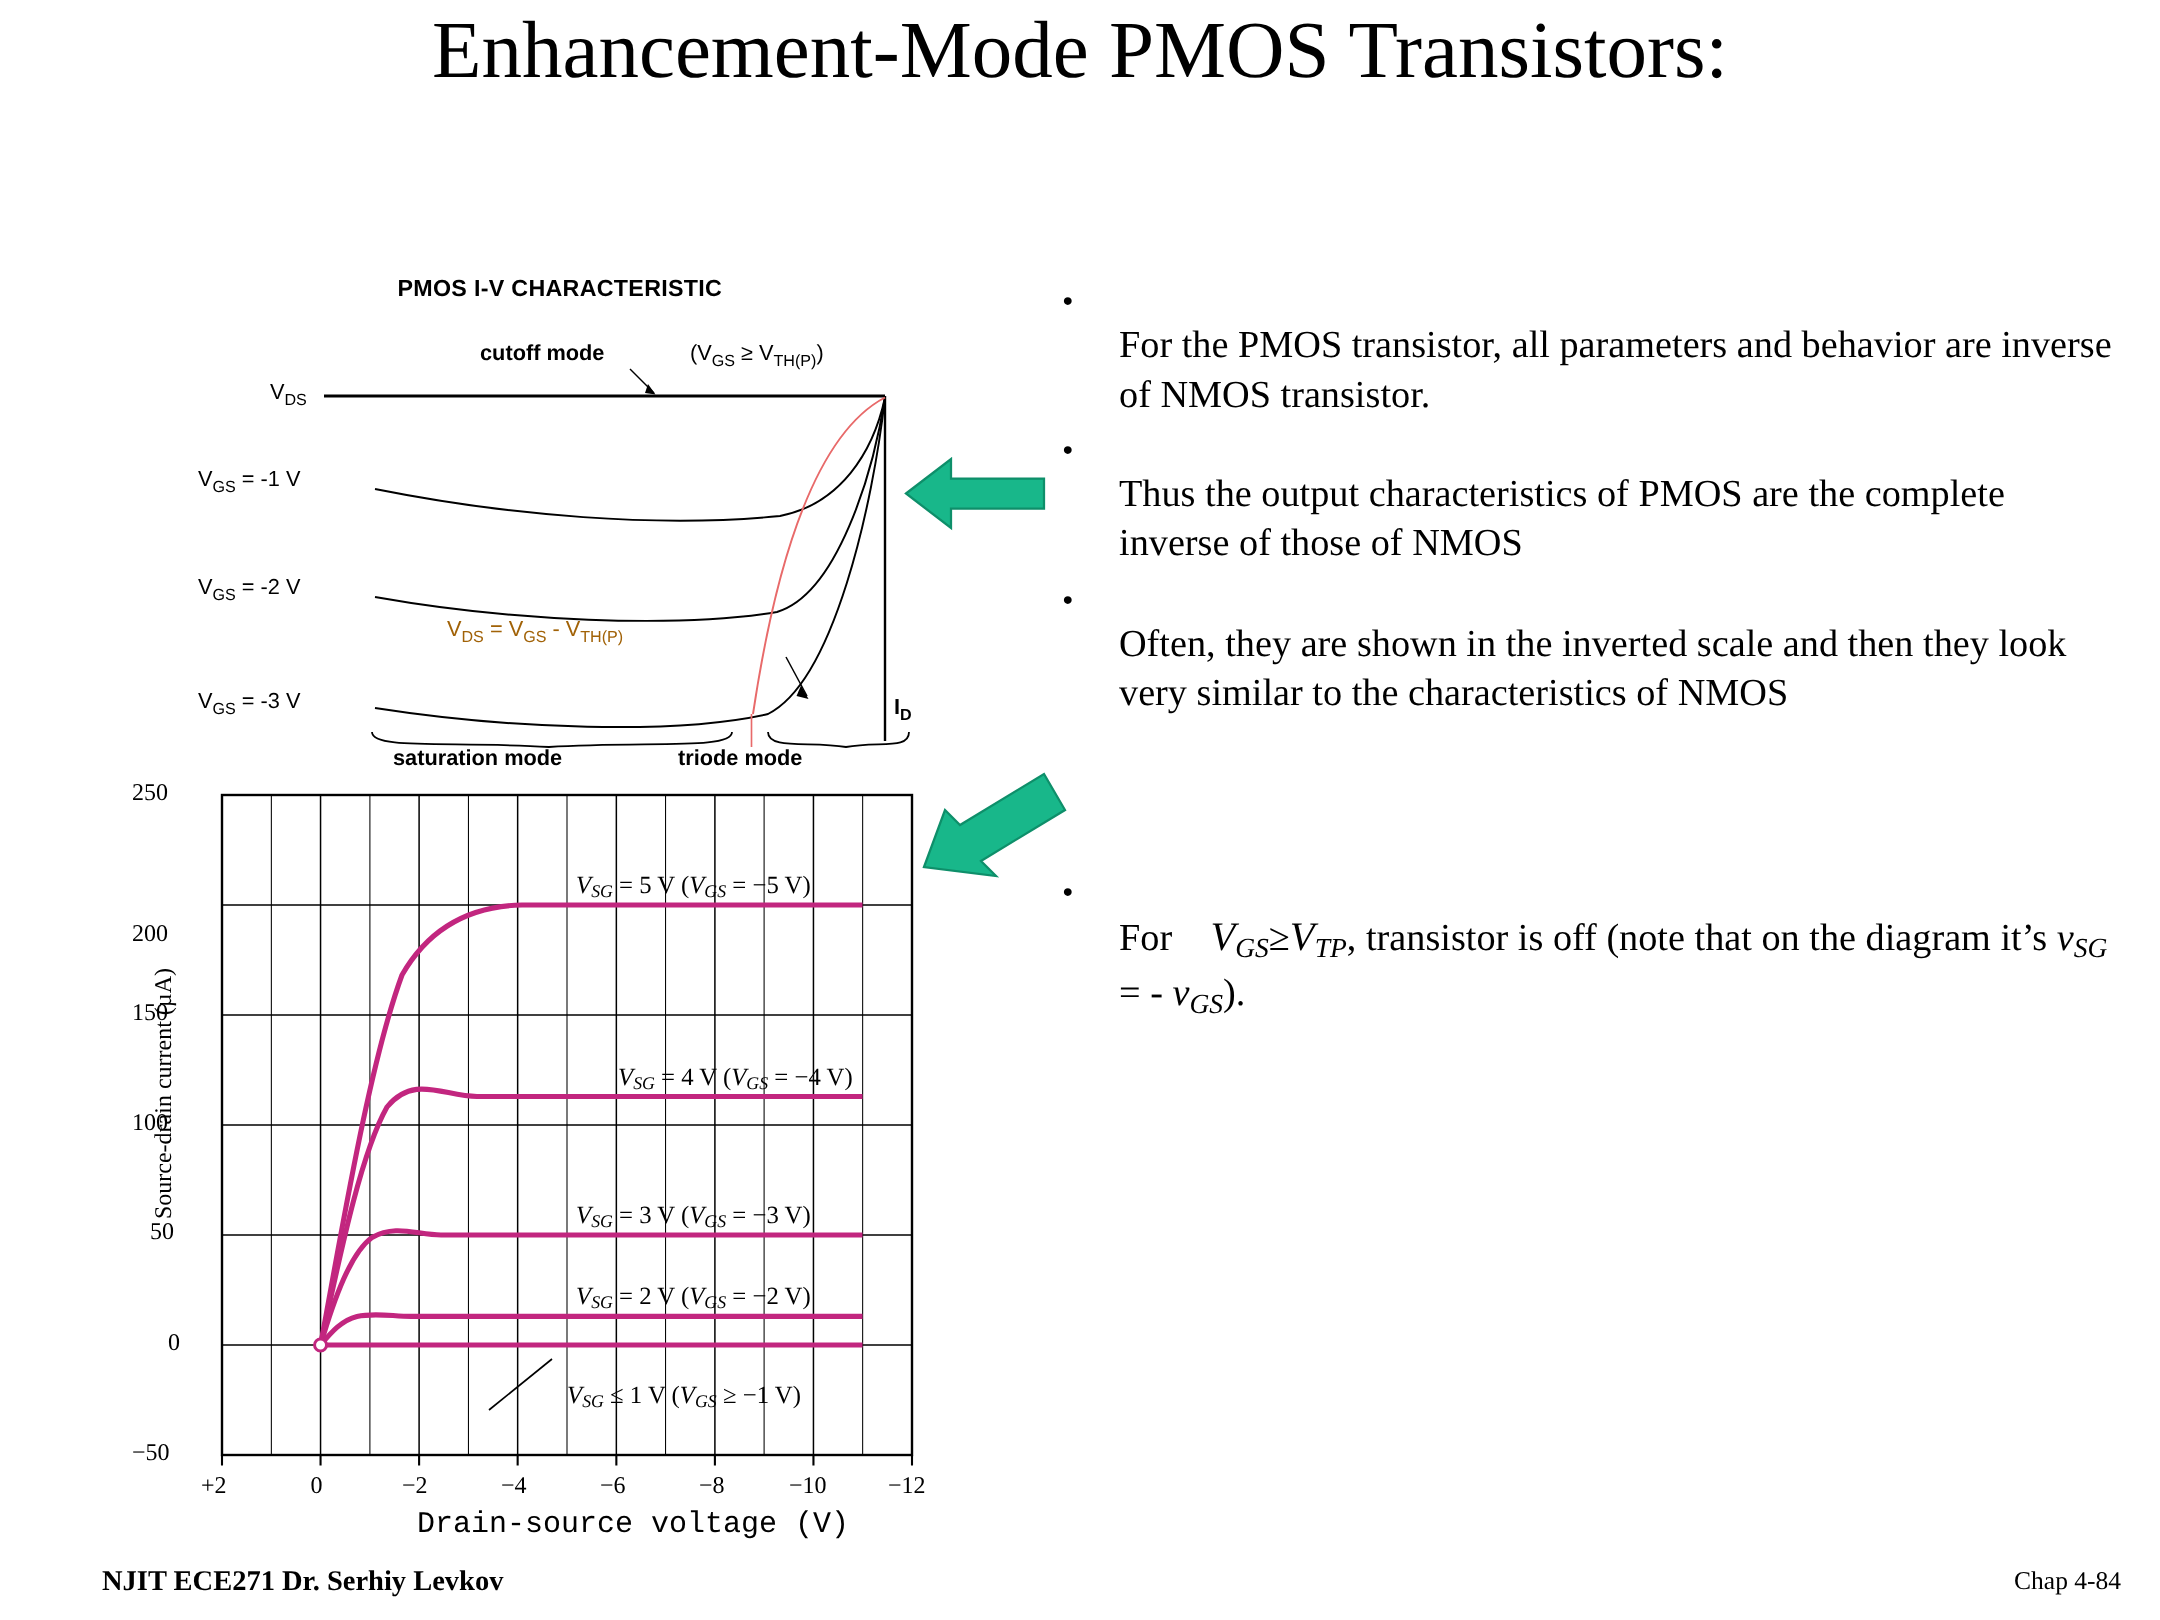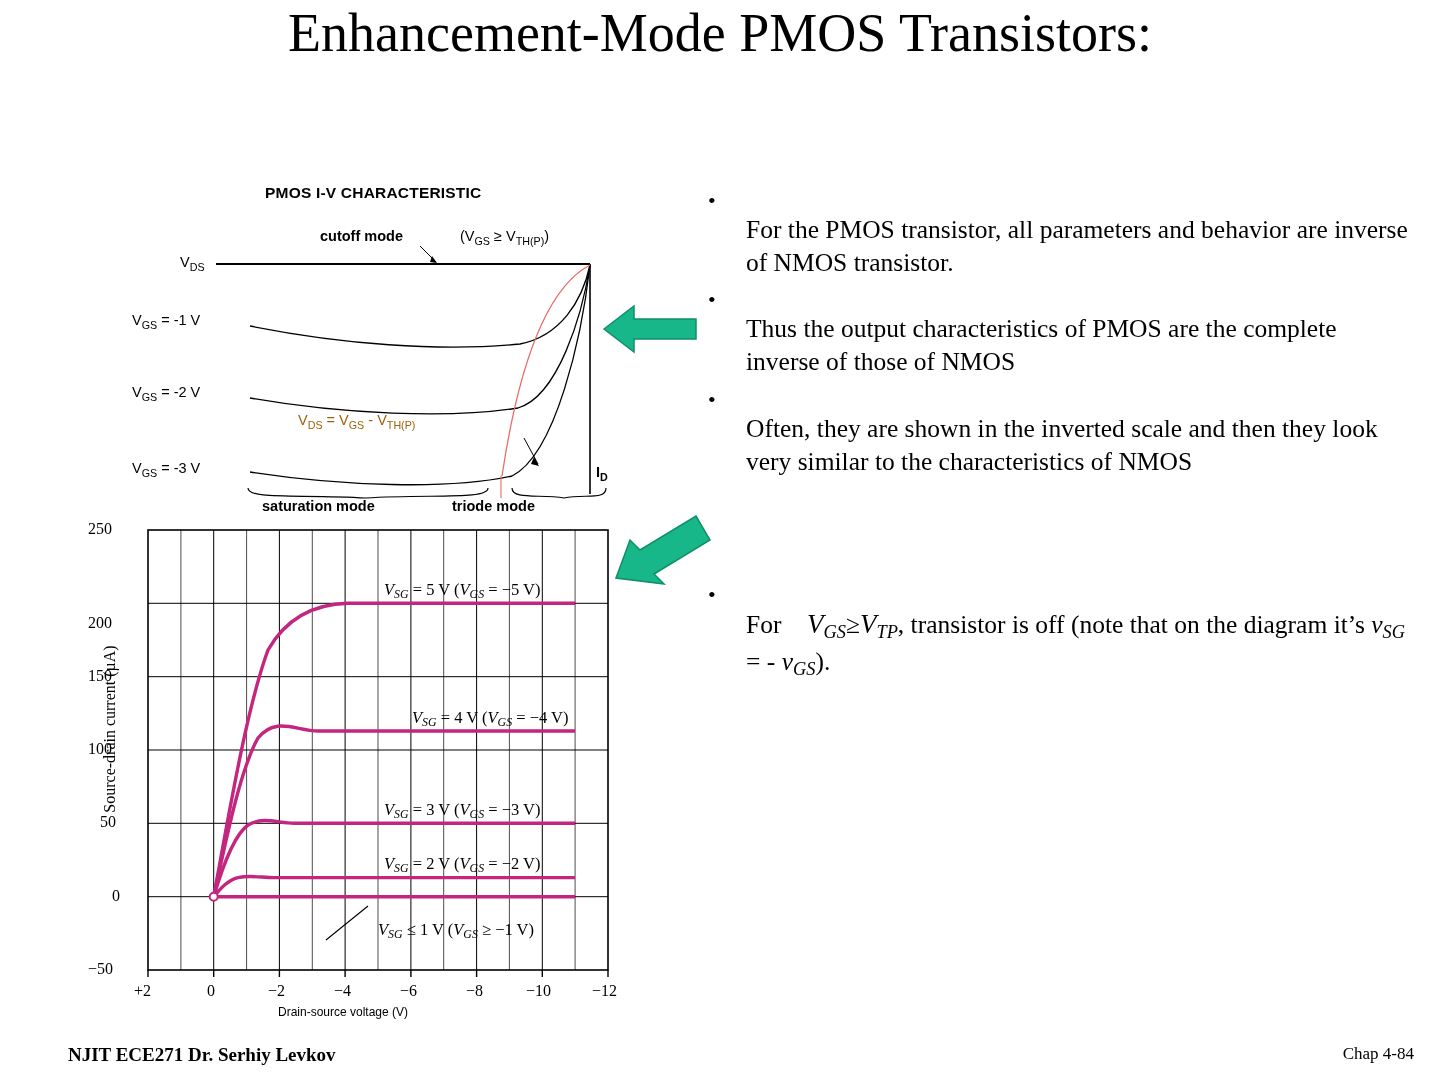--- a/index.html
+++ b/index.html
@@ -113,22 +113,22 @@
   
   .fig-bot {
     position: absolute;
     left: 78px;
     top: 520px;
     width: 560px;
     height: 510px;
   }
   .fig-bot .axlabel {
     position: absolute;
-    font-family: Liberation Sans, sans-serif;
-    font-size: 12px;
+    font-family: Liberation Mono, monospace;
+    font-size: 20px;
   }
   .fig-bot .ylabel {
     position: absolute;
     left: -118px;
     top: 200px;
     width: 300px;
     transform: rotate(-90deg);
     transform-origin: center;
     text-align: center;
     font-size: 16px;

